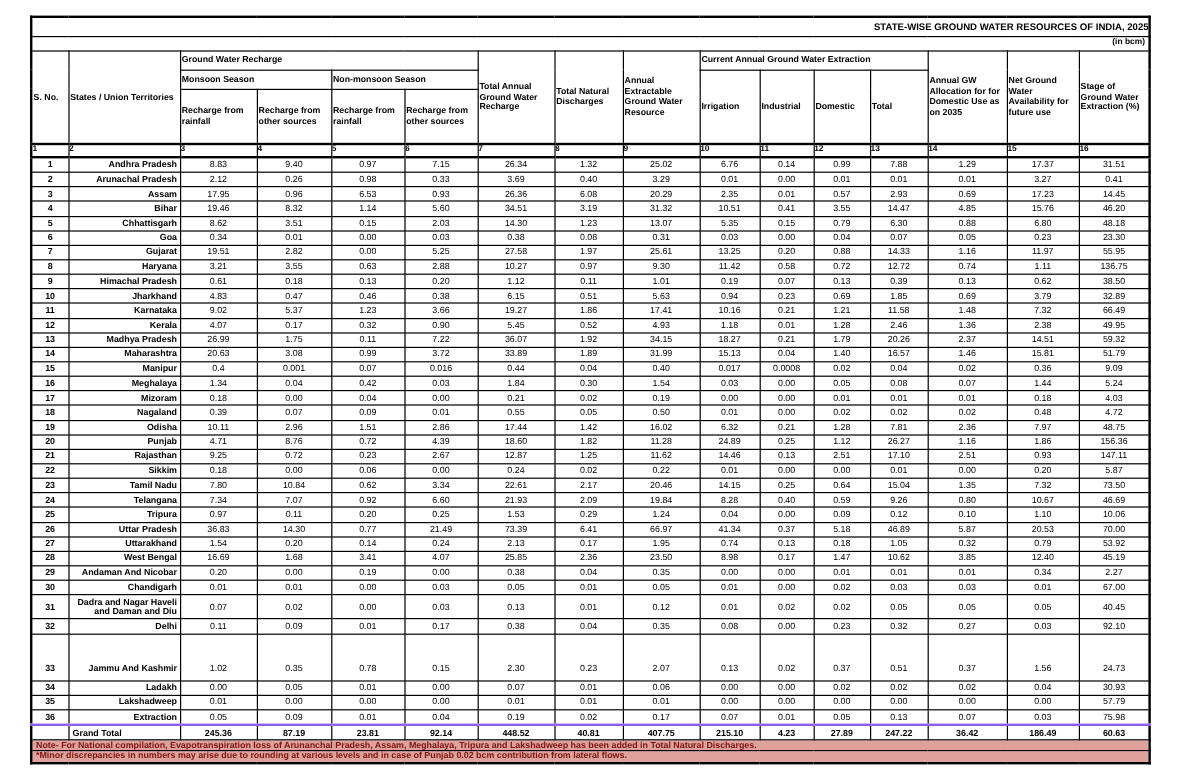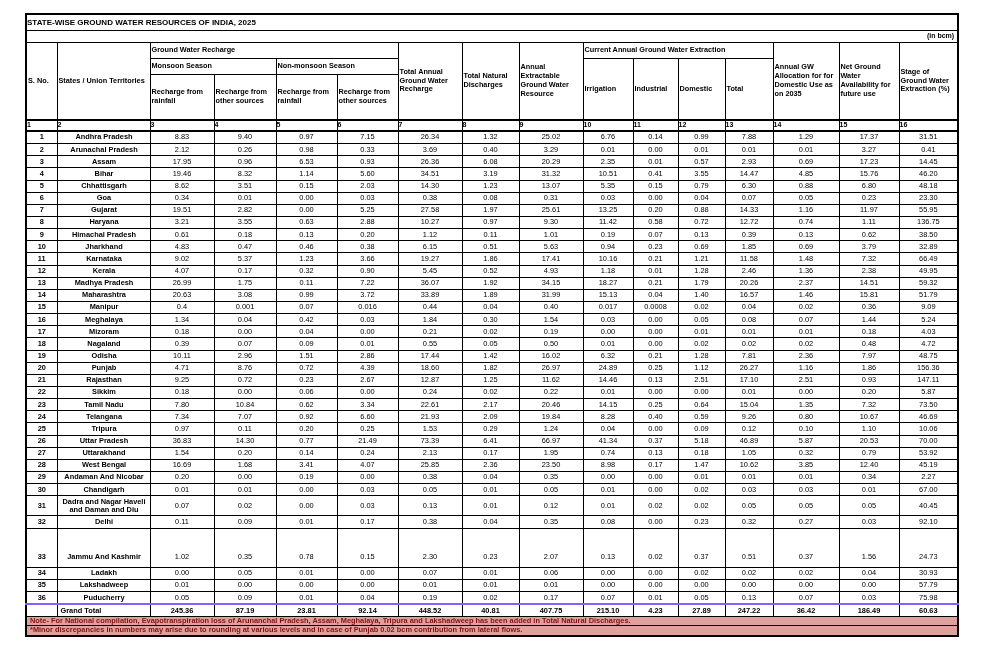--- a/index.html
+++ b/index.html
@@ -1,30 +1,30 @@
 <!DOCTYPE html>
 <html><head>
 <meta charset="utf-8">
 <style>
   html,body{margin:0;padding:0;background:#fff;}
   body{width:982px;height:649px;font-family:"Liberation Sans",sans-serif;color:#000;overflow:hidden;}
   .title{ text-align:center;font-weight:bold;font-size:11.5px;padding-top:17px;}
   .tablewrap{margin:13px 24px 0 25px;}
   table{border-collapse:collapse;table-layout:fixed;width:933px;border:2px solid #000;}
   th,td{border:1px solid #000;overflow:hidden;}
-  .banner-row th{font-size:8px;font-weight:bold;text-align:left;padding:2.5px 0;}
+  .banner-row th{font-size:8px;font-weight:bold;text-align:right;padding:2.5px 0;}
   .unit-row th{font-size:7px;font-weight:bold;text-align:right;padding:1.5px 3px;border-bottom:1px solid #000;}
   thead th{font-size:7.3px;font-weight:bold;text-align:left;vertical-align:middle;padding:1px;line-height:1.2;}
   tr.h1 th{height:13px;}
   tr.h2 th{height:13px;margin-top:48px;}
   tr.h3 th{height:42px;}
   tr.numrow th{font-size:7px;padding:0;height:9px;border-top:2px solid #000;border-bottom:2px solid #000;}
   tbody td,tfoot td{font-size:7.4px;text-align:center;padding:1.5px 2px;line-height:1.1;vertical-align:middle;}
   tbody td.sno{font-weight:bold;}
-  tbody td.state{font-weight:bold;text-align:center;padding-left:3px;}
+  tbody td.state{font-weight:bold;text-align:right;padding-left:3px;}
   tbody tr:nth-child(33) td{padding-top:24px;padding-bottom:6px;}
   tr.grand td{font-weight:bold;border-top:2px solid #8b5cf6;}
   tr.grand td.state{text-align:left;padding-left:3px;}
   tr.note td{background:#dfa19b;color:#7c1512;font-weight:bold;text-align:left;font-size:7.4px;padding:0 3px;}
 </style>
 </head>
 <body>
 
 <div class="page">
 
@@ -445,21 +445,21 @@
   </tr>
           <tr>
     <td class="sno">20</td>
     <td class="state">Punjab</td>
     <td class="val">4.71</td>
     <td class="val">8.76</td>
     <td class="val">0.72</td>
     <td class="val">4.39</td>
     <td class="val">18.60</td>
     <td class="val">1.82</td>
-    <td class="val">26.97</td>
+    <td class="val">11.28</td>
     <td class="val">24.89</td>
     <td class="val">0.25</td>
     <td class="val">1.12</td>
     <td class="val">26.27</td>
     <td class="val">1.16</td>
     <td class="val">1.86</td>
     <td class="val">156.36</td>
   </tr>
           <tr>
     <td class="sno">21</td>
@@ -726,21 +726,21 @@
     <td class="val">0.00</td>
     <td class="val">0.00</td>
     <td class="val">0.00</td>
     <td class="val">0.00</td>
     <td class="val">0.00</td>
     <td class="val">0.00</td>
     <td class="val">57.79</td>
   </tr>
           <tr>
     <td class="sno">36</td>
-    <td class="state">Puducherry</td>
+    <td class="state">Extraction</td>
     <td class="val">0.05</td>
     <td class="val">0.09</td>
     <td class="val">0.01</td>
     <td class="val">0.04</td>
     <td class="val">0.19</td>
     <td class="val">0.02</td>
     <td class="val">0.17</td>
     <td class="val">0.07</td>
     <td class="val">0.01</td>
     <td class="val">0.05</td>

